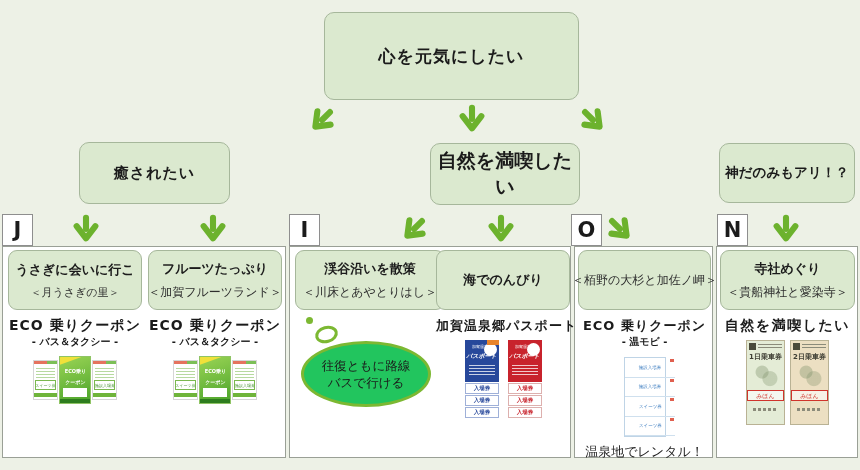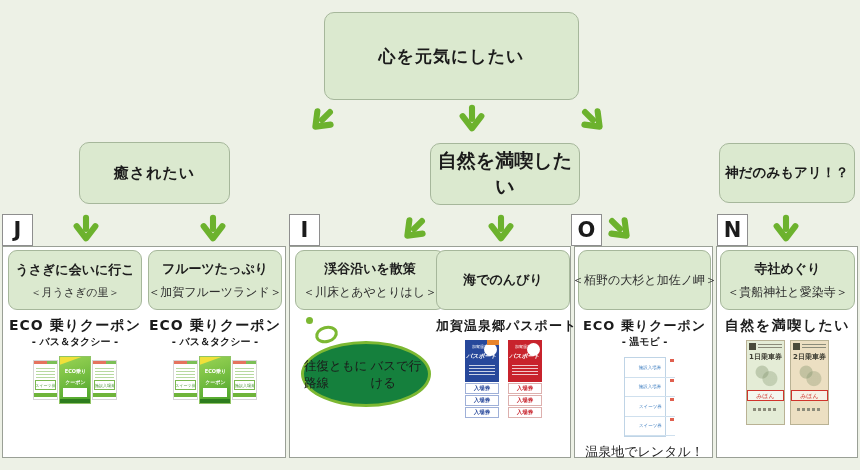--- a/index.html
+++ b/index.html
@@ -116,22 +116,22 @@
   .cb-title{font-weight:bold; color:#3f3f35; margin-top:2px; height:9px; display:flex; align-items:center; overflow:hidden;}
   .cb-art{width:26px; height:26px; margin-top:2px; border-radius:50%;
     background:radial-gradient(circle at 35% 35%, rgba(120,140,100,.35) 0 6px, transparent 7px),
                radial-gradient(circle at 65% 60%, rgba(120,140,100,.3) 0 7px, transparent 8px);}
   .cb-sample{border:1px solid #d0342c; color:#d0342c; height:9px; margin-top:1px; padding:0 2px;
     display:flex; align-items:center; justify-content:center; overflow:hidden; background:rgba(255,255,255,.6);}
   .cb-foot{width:70%; height:3px; margin-top:7px; background:repeating-linear-gradient(90deg,#8b8b7a 0 3px,transparent 3px 5px);}
 
   
   .bubble{position:absolute; left:301px; top:341px; width:124px; height:60px;
-    border:3px solid #7cb832; border-radius:50%; background:#15803d; z-index:2;
-    display:flex; flex-direction:row; align-items:center; justify-content:center;
+    border:3px solid #7cb832; border-radius:50%; background:#22c55e; z-index:2;
+    display:flex; flex-direction:column; align-items:center; justify-content:center;
     font-size:12.5px; line-height:1.4;}
   .bubble-dot-small{position:absolute; left:306px; top:317px; width:7px; height:7px;
     border-radius:50%; background:#7cb832; z-index:2;}
   .bubble-dot-mid{position:absolute; left:315px; top:326px; width:17px; height:11px;
     border:3px solid #7cb832; border-radius:50%; background:#fff; transform:rotate(-15deg); z-index:2;}
 </style>
 </head>
 <body>
 
 <div class="canvas">

